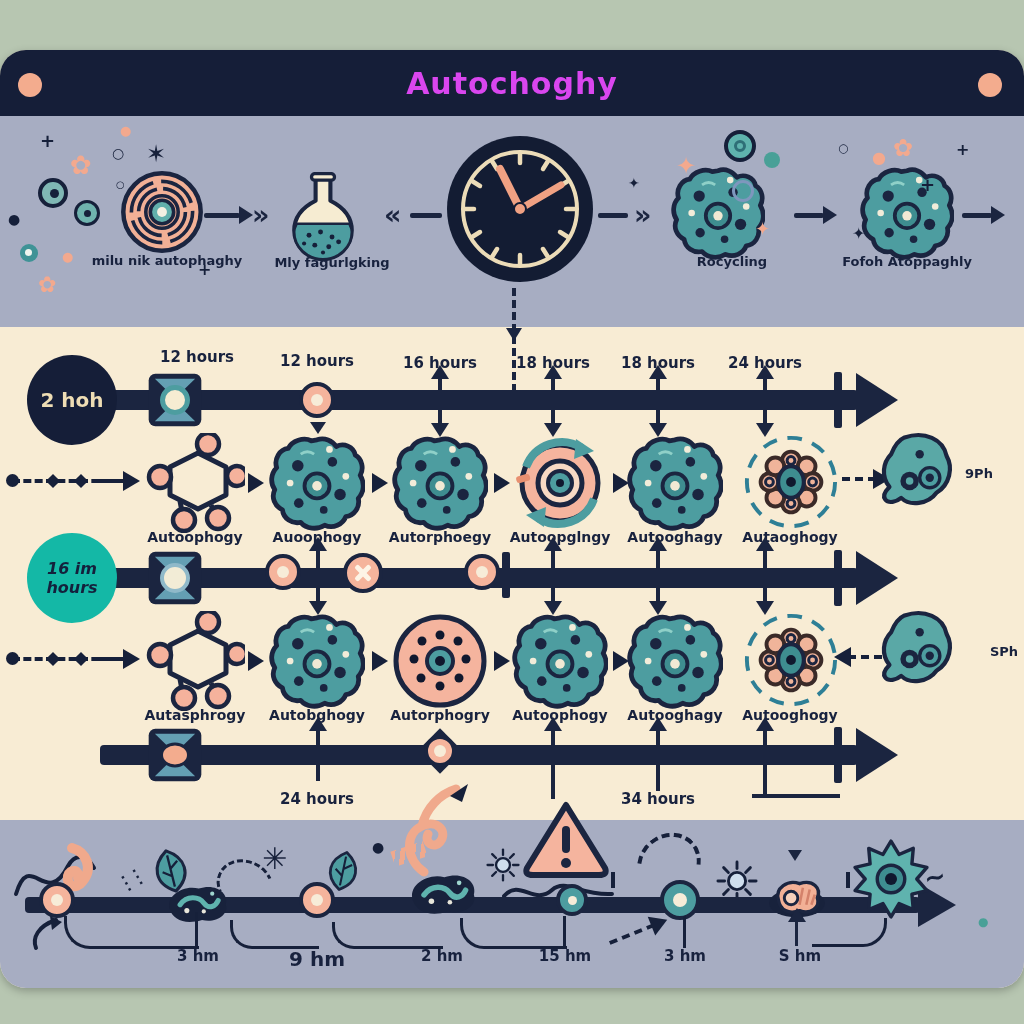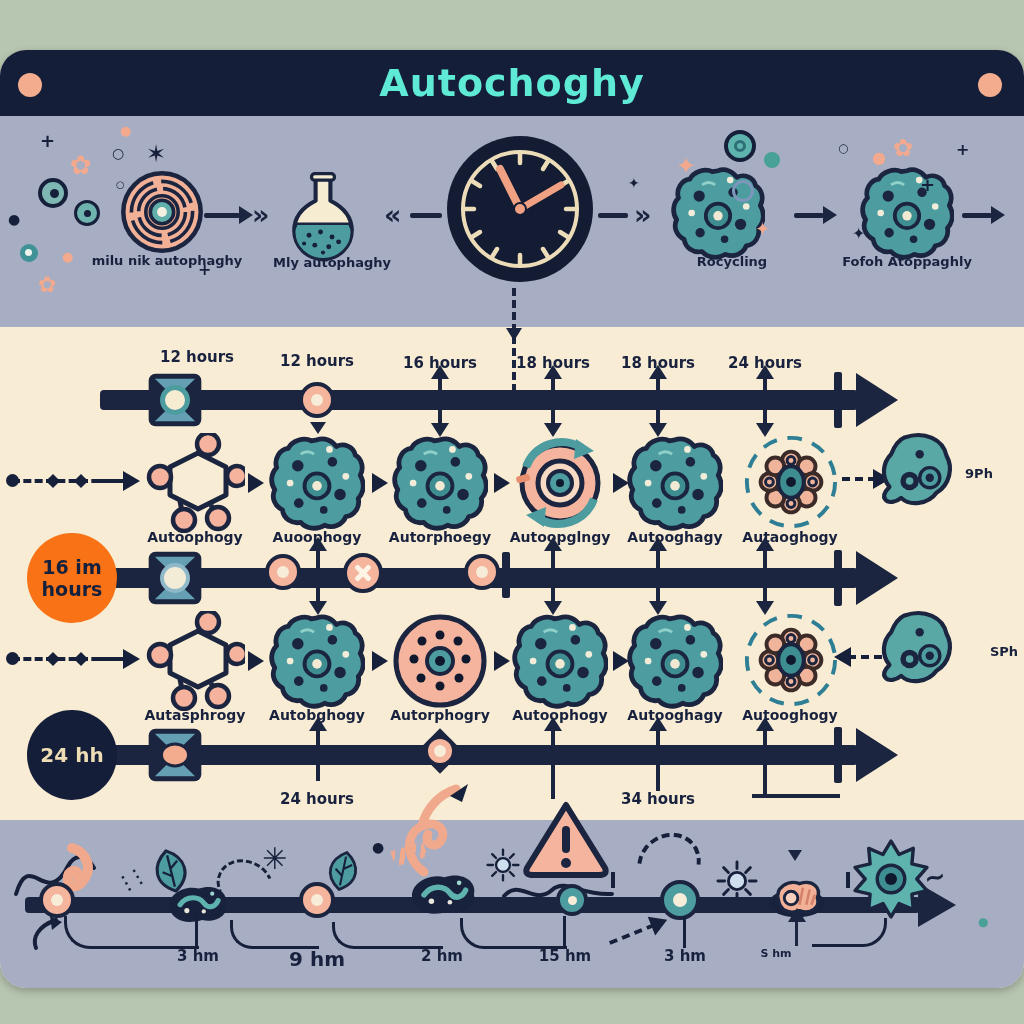--- a/index.html
+++ b/index.html
@@ -1,31 +1,31 @@
 <!DOCTYPE html>
 <html><head>
 <meta charset="utf-8">
 <style>
   html,body{margin:0;padding:0;background:#b7c6b1;font-family:"DejaVu Sans",sans-serif;}
   .stage{position:relative;width:1024px;height:1024px;background:#b7c6b1;overflow:hidden;}
   .card{position:absolute;left:0;top:50px;width:1024px;height:938px;background:#f8ecd4;border-radius:26px;overflow:hidden;box-shadow:0 3px 8px rgba(0,0,0,.25);}
   .header{position:absolute;left:0;top:0;width:100%;height:66px;background:#151e38;display:flex;align-items:center;justify-content:center;}
-  .title{color:#5eead4;font-size:38px;font-weight:bold;letter-spacing:1px;}
+  .title{color:#d946ef;font-size:30px;font-weight:bold;letter-spacing:1px;}
   .pin{position:absolute;width:24px;height:24px;border-radius:50%;background:#f3ac8e;top:23px;}
   .band-top{position:absolute;left:0;top:66px;width:100%;height:211px;background:#a7adc2;}
   .cream{position:absolute;left:0;top:277px;width:100%;height:493px;background:#f8ecd4;}
   .band-bottom{position:absolute;left:0;top:770px;width:100%;height:168px;background:#a7adc2;}
   .abs{position:absolute;}
   .lbl{position:absolute;color:#18223e;font-weight:bold;text-align:center;line-height:1.15;}
   .tl-line{position:absolute;height:20px;background:#1b2540;border-radius:4px;}
   .tl-head{position:absolute;width:0;height:0;border-left:42px solid #1b2540;border-top:27px solid transparent;border-bottom:27px solid transparent;}
   .tl-tick{position:absolute;width:8px;background:#1b2540;border-radius:2px;}
   .badge{position:absolute;width:90px;height:90px;border-radius:50%;display:flex;flex-direction:column;align-items:center;justify-content:center;font-weight:bold;text-align:center;}
   .badge.navy{background:#151e38;color:#eeddb4;font-size:20px;}
-  .badge.teal{background:#f97316;color:#14203c;font-size:19px;}
+  .badge.teal{background:#14b8a6;color:#14203c;font-size:16px;font-style:italic;}
   .node{position:absolute;border-radius:50%;border:4px solid #1b2540;box-sizing:border-box;display:flex;align-items:center;justify-content:center;}
   .node.salmon{background:#f5b49c}.node.tealn{background:#4d9da0}
   .node .core{width:12px;height:12px;border-radius:50%;background:#f7ecd8}
   .varrow{position:absolute;width:4px;background:#1b2540;}
   .varrow::before{content:"";position:absolute;top:-12px;left:-7px;border-left:9px solid transparent;border-right:9px solid transparent;border-bottom:14px solid #1b2540;}
   .varrow.dbl::after{content:"";position:absolute;bottom:-12px;left:-7px;border-left:9px solid transparent;border-right:9px solid transparent;border-top:14px solid #1b2540;}
   .hline{position:absolute;height:5px;background:#1b2540;border-radius:2px;}
   .hline.arr::after{content:"";position:absolute;right:-13px;top:-7px;border-left:14px solid #1b2540;border-top:9px solid transparent;border-bottom:9px solid transparent;}
   .chev{position:absolute;color:#1b2540;font-size:27px;font-weight:bold;line-height:1;}
   .dashv{position:absolute;border-left:4px dashed #1b2540;}
@@ -265,21 +265,21 @@
             <use href="#spiralcell"></use>
           </svg></div>
       <div class="lbl" style="left:82px;top:138px;width:170px;font-size:13px">milu nik autophaghy</div>
 
       <div class="hline arr" style="left:204px;top:97px;width:36px"></div>
       <span class="chev" style="left:252px;top:85px">»</span>
 
       <div class="abs" style="left:286px;top:56px;width:74px;height:92px"><svg width="74" height="92">
             <use href="#flask"></use>
           </svg></div>
-      <div class="lbl" style="left:247px;top:140px;width:170px;font-size:13px">Mly autophaghy</div>
+      <div class="lbl" style="left:247px;top:140px;width:170px;font-size:13px">Mly fagurlgking</div>
 
       <span class="chev" style="left:384px;top:85px">«</span>
       <div class="hline" style="left:410px;top:97px;width:32px"></div>
 
       <div class="abs" style="left:445px;top:18px;width:150px;height:150px"><svg width="150" height="150">
             <use href="#clock"></use>
           </svg></div>
 
       <div class="hline" style="left:598px;top:97px;width:30px"></div>
       <span class="chev" style="left:634px;top:85px">»</span>
@@ -312,20 +312,23 @@
       <span class="deco" style="left:872px;top:34px;font-size:16px;color:#f3a98e">●</span>
       <span class="deco" style="left:920px;top:60px;font-size:18px;color:#16203a">+</span>
       <span class="deco" style="left:956px;top:26px;font-size:16px;color:#16203a">+</span>
     </div>
 
     <div class="cream">
 
       <div class="tl-line" style="left:100px;top:63px;width:758px"></div>
       <div class="tl-head" style="left:856px;top:46px"></div>
       <div class="tl-tick" style="left:834px;top:45px;height:56px"></div>
+      <div class="badge navy" style="left:27px;top:28px">
+          <span>2 hoh</span>
+        </div>
       <div class="hg" style="left:147px;top:43px">
         <svg width="56" height="60">
             <use href="#hourglass"></use>
           </svg>
         <span class="hg-core" style="width:20px;height:20px;background:#f6ecd2;border:5px solid #4d9da0"></span>
       </div>
       <div class="lbl" style="left:149px;top:22px;width:96px;font-size:15px">12 hours</div>
       <div class="lbl" style="left:269px;top:26px;width:96px;font-size:15px">12 hours</div>
       <div class="lbl" style="left:392px;top:28px;width:96px;font-size:15px">16 hours</div>
       <div class="lbl" style="left:505px;top:28px;width:96px;font-size:15px">18 hours</div>
@@ -445,23 +448,20 @@
       <div class="lbl" style="left:130px;top:380px;width:130px;font-size:14px">Autasphrogy</div>
       <div class="lbl" style="left:252px;top:380px;width:130px;font-size:14px">Autobghogy</div>
       <div class="lbl" style="left:375px;top:380px;width:130px;font-size:14px">Autorphogry</div>
       <div class="lbl" style="left:495px;top:380px;width:130px;font-size:14px">Autoophogy</div>
       <div class="lbl" style="left:610px;top:380px;width:130px;font-size:14px">Autooghagy</div>
       <div class="lbl" style="left:725px;top:380px;width:130px;font-size:14px">Autooghogy</div>
 
       <div class="tl-line" style="left:100px;top:418px;width:758px"></div>
       <div class="tl-head" style="left:856px;top:401px"></div>
       <div class="tl-tick" style="left:834px;top:400px;height:56px"></div>
-      <div class="badge navy" style="left:27px;top:383px">
-          <span>24 hh</span>
-        </div>
       <div class="hg" style="left:147px;top:398px">
         <svg width="56" height="60">
             <use href="#hourglass"></use>
           </svg>
         <span class="hg-core" style="width:24px;height:19px;background:#f3ac8e;border:3px solid #1b2540"></span>
       </div>
       <div class="abs" style="left:424px;top:408px;width:32px;height:32px;background:#1b2540;transform:rotate(45deg)"></div>
       <div class="node salmon" style="left:424px;top:408px;width:32px;height:32px">
           <span class="core"></span>
         </div>
@@ -545,21 +545,21 @@
       <div class="conn" style="left:812px;top:98px;width:72px;height:26px;border-right:3px solid #16203a;border-bottom:3px solid #16203a;border-bottom-right-radius:24px"></div>
       <div class="abs" style="left:195px;top:92px;width:3px;height:36px;background:#16203a"></div>
       <div class="abs" style="left:563px;top:96px;width:3px;height:32px;background:#16203a"></div>
       <div class="abs" style="left:683px;top:96px;width:3px;height:32px;background:#16203a"></div>
       <div class="varrow" style="left:795px;top:100px;height:26px;width:3px"></div>
       <div class="lbl" style="left:153px;top:128px;width:90px;font-size:15px">3 hm</div>
       <div class="lbl" style="left:272px;top:128px;width:90px;font-size:20px">9 hm</div>
       <div class="lbl" style="left:397px;top:128px;width:90px;font-size:15px">2 hm</div>
       <div class="lbl" style="left:520px;top:128px;width:90px;font-size:15px">15 hm</div>
       <div class="lbl" style="left:640px;top:128px;width:90px;font-size:15px">3 hm</div>
-      <div class="lbl" style="left:731px;top:128px;width:90px;font-size:11px">S hm</div>
+      <div class="lbl" style="left:755px;top:128px;width:90px;font-size:15px">S hm</div>
     </div>
 
     <div class="dashv" style="left:512px;top:238px;height:104px"></div>
     <div class="abs" style="left:506px;top:278px;width:0;height:0;border-top:13px solid #1b2540;border-left:8px solid transparent;border-right:8px solid transparent"></div>
     <div class="abs" style="left:400px;top:732px;width:72px;height:96px"><svg width="72" height="96">
           <use href="#spiralarrow"></use>
         </svg></div>
     <div class="abs" style="left:520px;top:748px;width:92px;height:82px"><svg width="92" height="82">
           <use href="#warning"></use>
         </svg></div>

